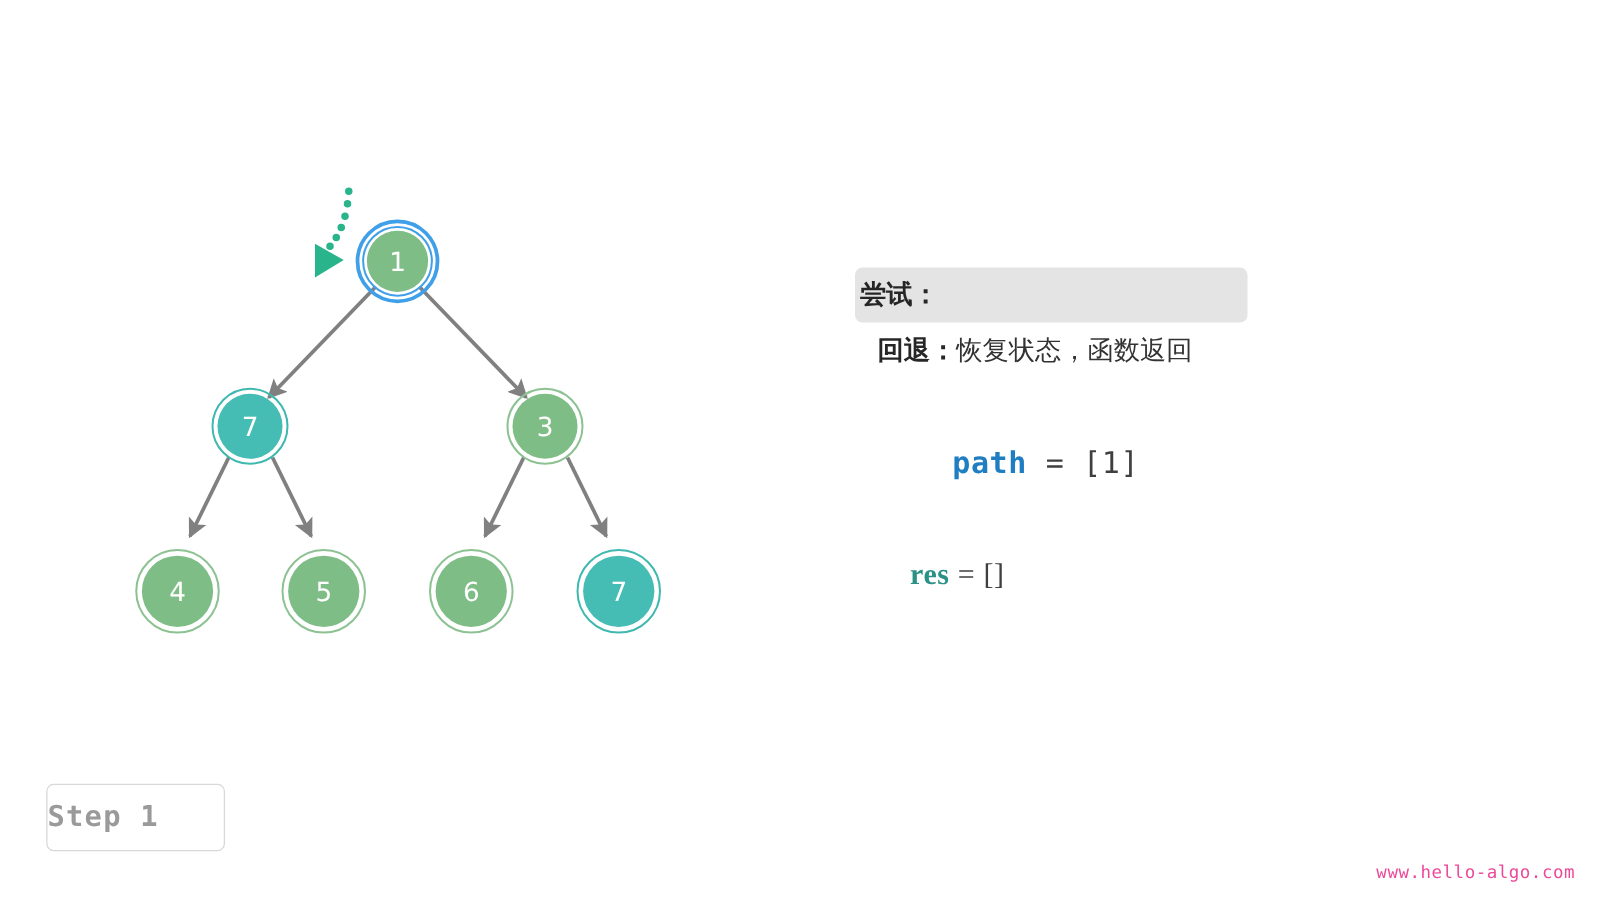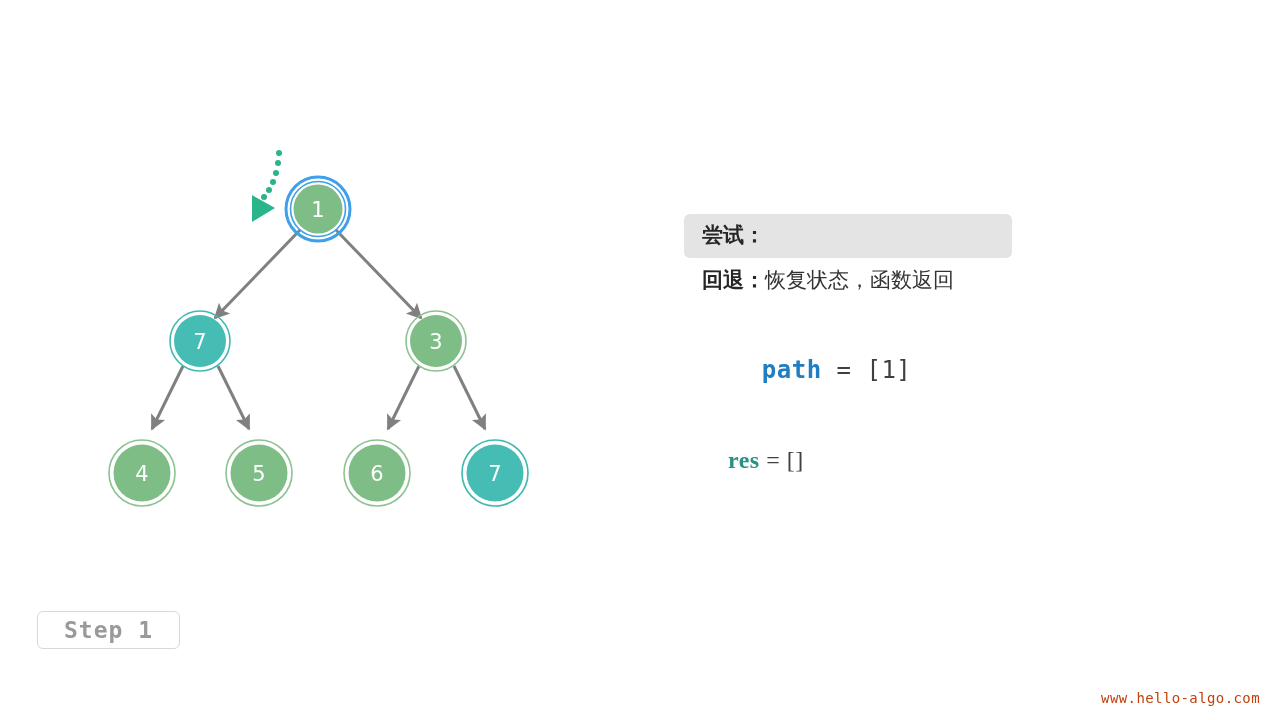--- a/index.html
+++ b/index.html
@@ -57,21 +57,21 @@
     font-weight: bold;
     color: #262626;
   }
   .info-line .val {
     font-weight: normal;
     color: #333333;
   }
   #line-try {
     background: #e4e4e4;
     border-radius: 6px;
-    padding: 11px 18px 12px 18px;
+    padding: 11px 18px 12px 4px;
     width: 292px;
     box-sizing: content-box;
   }
   #line-back {
     padding: 12px 18px 11px 18px;
   }
 
   .code-line {
     font-family: "DejaVu Sans Mono", "Liberation Mono", monospace;
     font-size: 24px;
@@ -91,47 +91,47 @@
     font-family: Liberation Serif, serif;
   }
   .var-path { color: #1f7ec1; font-weight: bold; margin-top: 37px; }
   .var-res  { color: #2a9187; font-weight: bold; }
   .code-rest { color: #3f3f3f; }
 
   
   #step-badge {
     position: absolute;
     left: 37px;
-    top: 611px;
+    top: 627px;
     width: 143px;
-    height: 38px;
+    height: 54px;
     border: 1px solid #d8d8d8;
     border-radius: 6px;
     background: #ffffff;
     display: flex;
     align-items: center;
-    justify-content: center;
+    justify-content: flex-start;
     box-sizing: border-box;
   }
   #step-badge span {
     font-family: "DejaVu Sans Mono", "Liberation Mono", monospace;
     font-size: 23px;
     font-weight: bold;
     color: #9a9a9a;
     letter-spacing: 1px;
   }
 
   
   #watermark {
     position: absolute;
     right: 20px;
     bottom: 14px;
     font-family: "DejaVu Sans Mono", "Liberation Mono", monospace;
     font-size: 14px;
-    color: #c2410c;
+    color: #ec4899;
     letter-spacing: 0.4px;
   }
 </style>
 </head>
 <body>
 
 <div id="stage">
 
   <svg id="tree-svg" viewBox="0 0 620 600">
     <defs>

